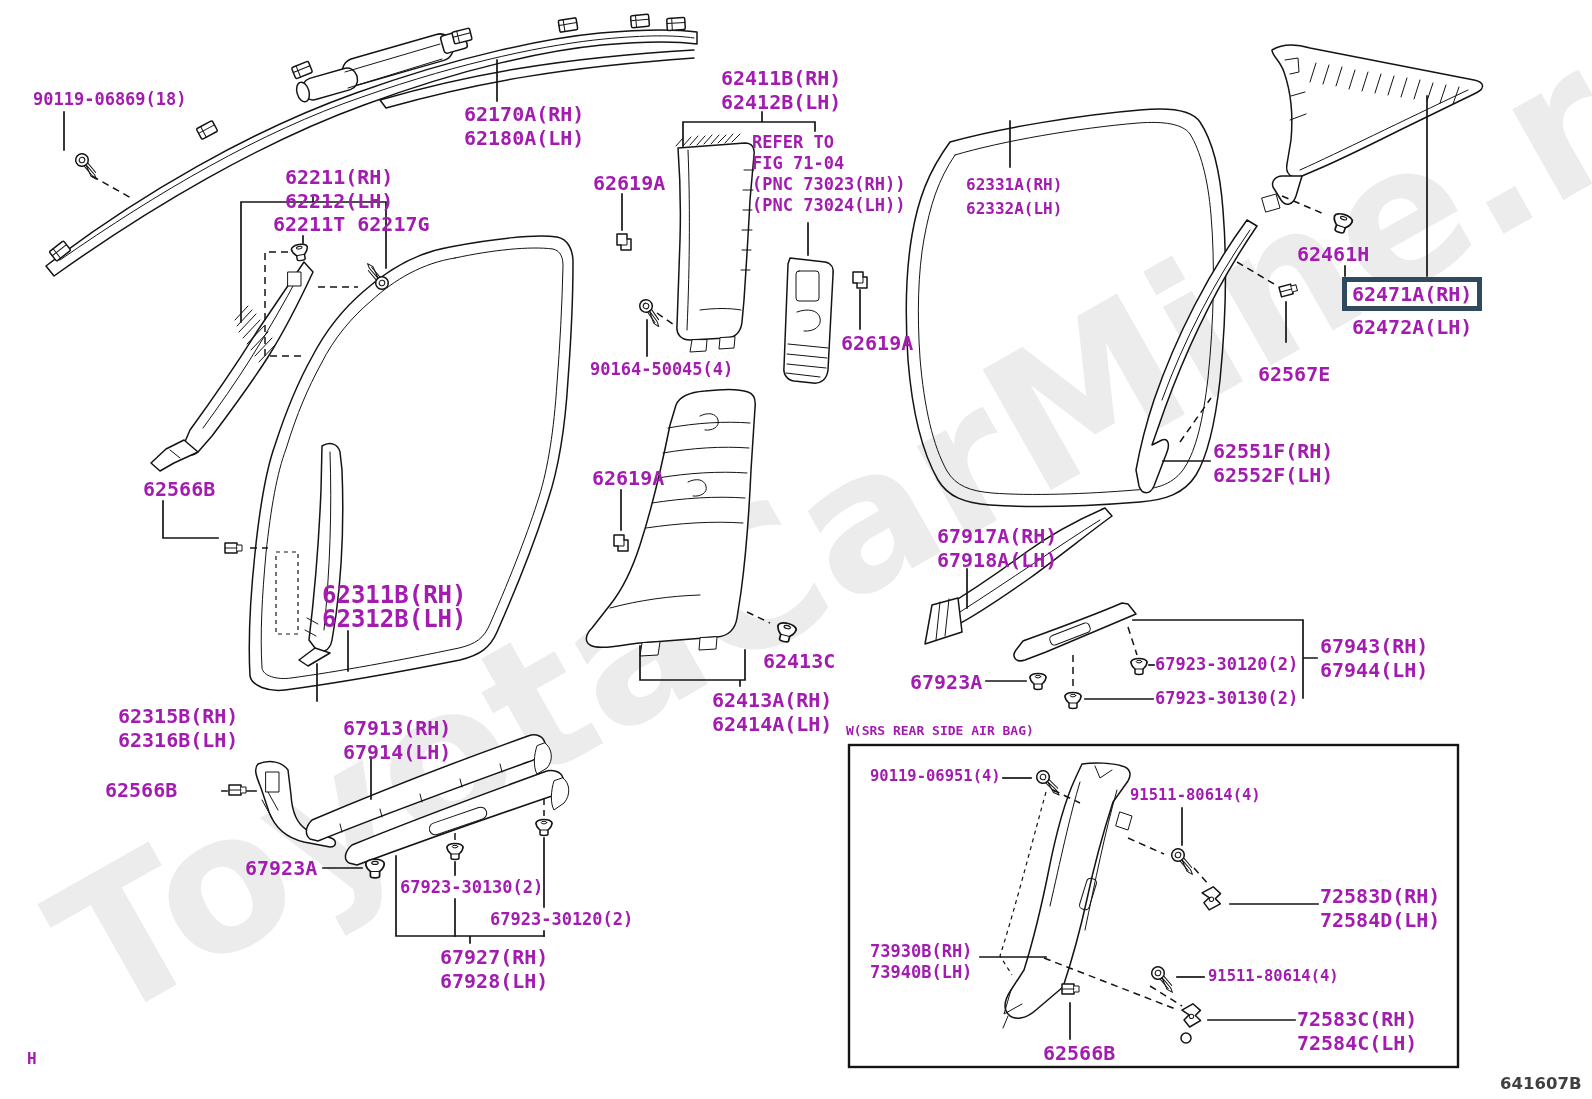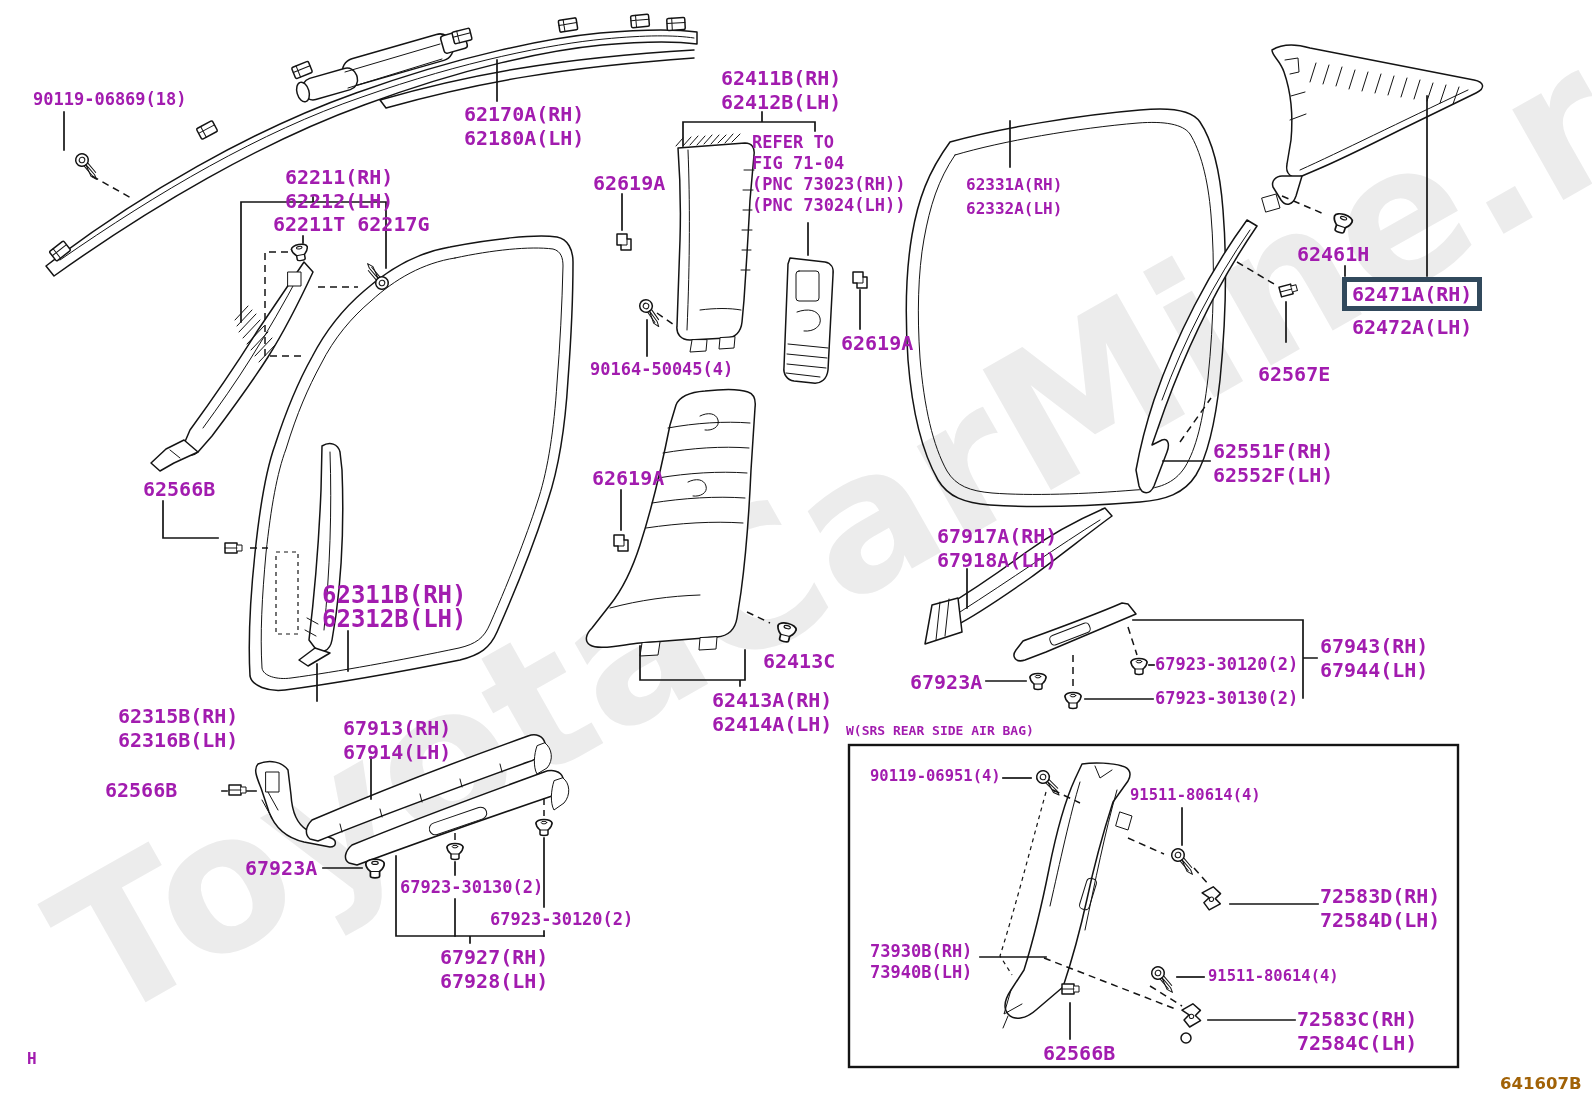--- a/index.html
+++ b/index.html
@@ -5,21 +5,21 @@
   html,body{margin:0;padding:0;background:#fff;}
   .stage{position:relative;width:1592px;height:1099px;background:#fff;overflow:hidden;
          font-family:"DejaVu Sans Mono",monospace;}
   .watermark{position:absolute;left:18px;top:872px;font-family:"DejaVu Sans",sans-serif;
              font-weight:700;font-size:190px;color:#ececec;white-space:nowrap;
              transform:rotate(-29.5deg);transform-origin:0 0;z-index:0;user-select:none;}
   svg.art{position:absolute;left:0;top:0;z-index:1;}
   #labels-layer{position:absolute;left:0;top:0;width:100%;height:100%;z-index:2;}
   .lbl{position:absolute;font-weight:700;color:#a21caf;white-space:pre;}
   .lbl.boxed{border:5px solid #b91c1c;padding:0 5px;background:#ffffff;}
-  .lbl.sans{font-family:"DejaVu Sans",sans-serif;font-weight:600;color:#a16207;}
+  .lbl.sans{font-family:"DejaVu Sans",sans-serif;font-weight:600;color:#404040;}
   svg .p{stroke:#141414;fill:none;stroke-width:1.5;stroke-linecap:round;stroke-linejoin:round;}
   svg .f{fill:#ffffff;}
   svg .thin{stroke-width:1;}
   svg .lead{stroke:#141414;fill:none;stroke-width:1.7;stroke-linecap:square;}
   svg .dash{stroke:#141414;fill:none;stroke-width:1.5;stroke-dasharray:7 5;}
   svg .dash2{stroke:#141414;fill:none;stroke-width:1.2;stroke-dasharray:4 4;}
 </style>
 </head>
 <body>
 

